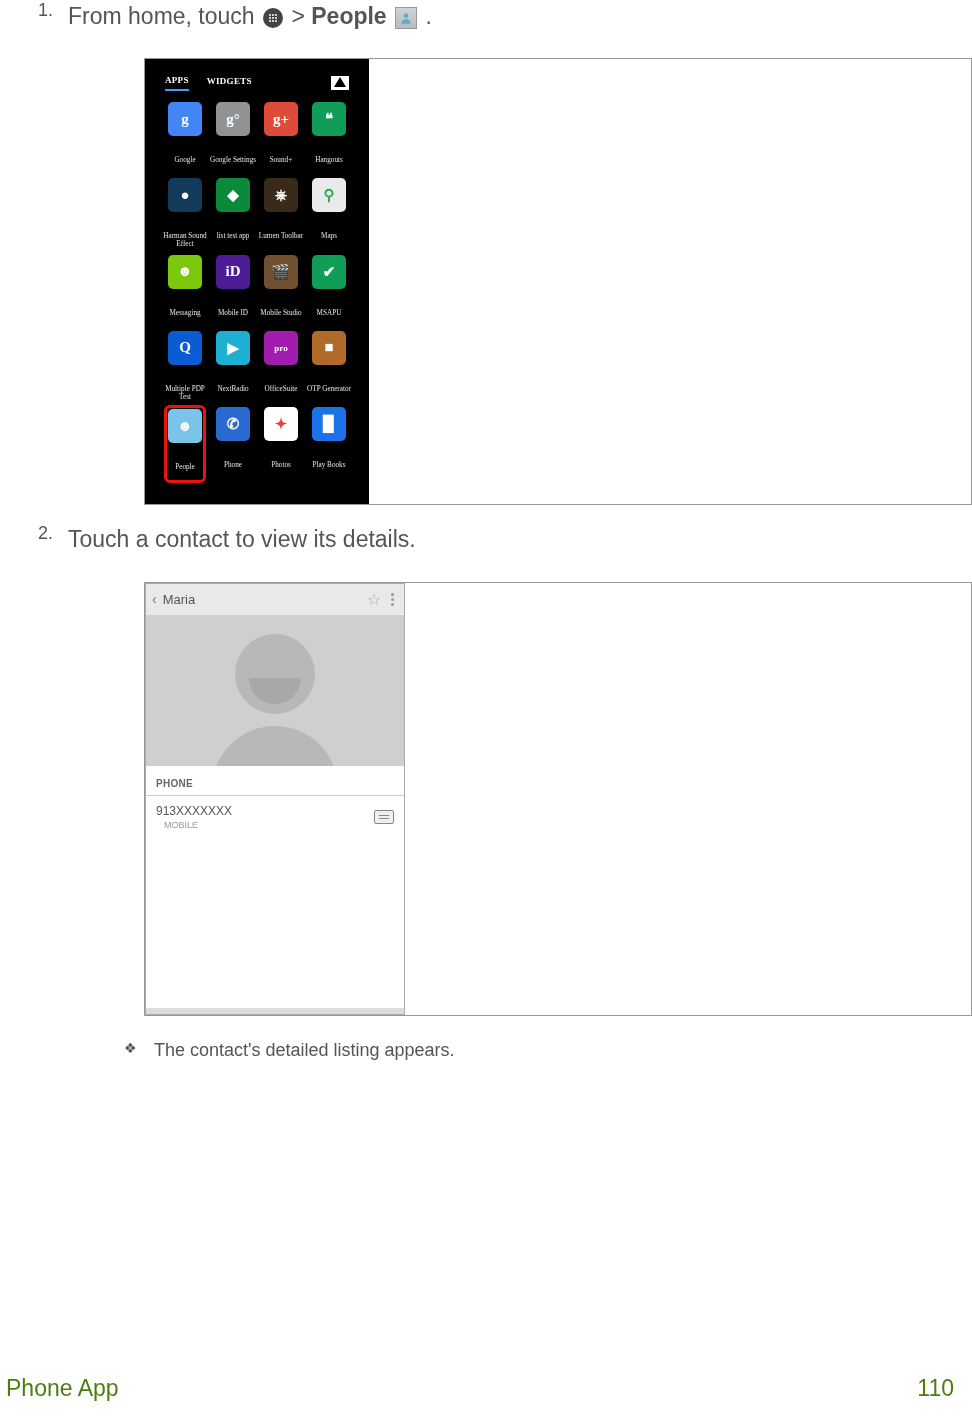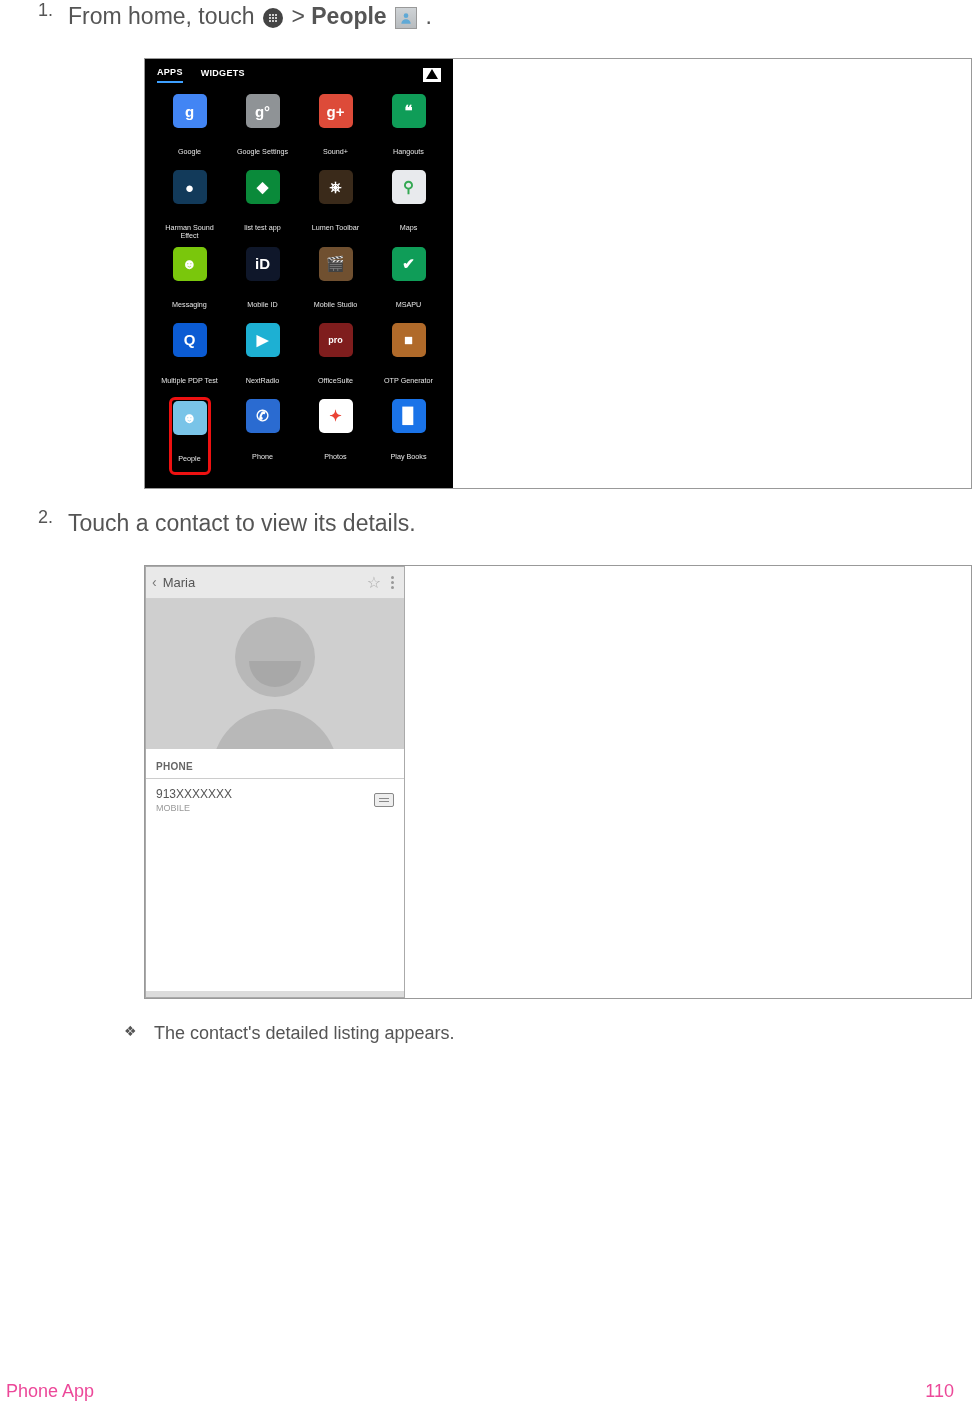--- a/index.html
+++ b/index.html
@@ -87,23 +87,24 @@
     font-size:14px;
     color:#555;
   }
 
   
   .shot {
     margin: 26px 0 18px 76px;
     border:1px solid #999;
   }
   .drawer {
-    width: 308px;
+    width: 224px;
     background:#000;
-    padding:4px;
+    padding:12px;
+    font-family:Liberation Serif, serif;
   }
   .drawer-top {
     display:flex;
     align-items:center;
     padding: 4px 8px 6px 8px;
     gap:18px;
   }
   .drawer-tab {
     color:#fff;
     font-size:9px;
@@ -229,40 +230,40 @@
     font-weight:700;
     padding:12px 10px 6px 10px;
     letter-spacing:0.3px;
   }
   .divider { height:1px;background:#ccc; }
   .phone-row {
     display:flex;align-items:center;
     padding:8px 10px 8px 10px;
   }
   .phone-row .info .num2 { font-size:12px;color:#555; }
-  .phone-row .info .type { font-size:9px;color:#999;margin-top:2px; }
+  .phone-row .info .type { font-size:9px;color:#999;margin-top:2px;margin-left:8px; }
   .phone-row .sms {
     margin-left:auto;
     width:20px;height:14px;border:1px solid #888;border-radius:2px;
     position:relative;background:#eee;
   }
   .phone-row .sms::after{
     content:"";position:absolute;left:4px;top:4px;right:4px;height:1px;background:#888;box-shadow:0 3px 0 #888;
   }
   .contact-blank { height:170px; }
   .contact-footer { height:6px; background:#dcdcdc; }
 
   .page-footer {
     position:absolute;
     left:0; right:0; bottom:20px;
     display:flex;
     justify-content:space-between;
     padding:0 18px 0 6px;
-    font-size:18px;
-    color:#ec4899;
+    font-size:23px;
+    color:#4d7c0f;
   }
 </style>
 </head>
 <body>
 
 <div class="content">
 
 <ol class="steps">
   <li>
     <span class="num">1.</span>
@@ -333,41 +334,41 @@
               </div>
               <div class="app">
                 <div class="icon" style="background: rgb(232, 234, 237); color: rgb(52, 168, 83);">⚲</div>
                 <div class="lbl">Maps</div>
               </div>
               <div class="app">
                 <div class="icon" style="background: rgb(122, 199, 12); color: rgb(255, 255, 255);">☻</div>
                 <div class="lbl">Messaging</div>
               </div>
               <div class="app">
-                <div class="icon" style="background: #0f172a; color: rgb(255, 255, 255);">iD</div>
+                <div class="icon" style="background: #4c1d95; color: rgb(255, 255, 255);">iD</div>
                 <div class="lbl">Mobile ID</div>
               </div>
               <div class="app">
                 <div class="icon" style="background: rgb(112, 80, 48); color: rgb(255, 255, 255);">🎬</div>
                 <div class="lbl">Mobile Studio</div>
               </div>
               <div class="app">
                 <div class="icon" style="background: rgb(15, 157, 88); color: rgb(255, 255, 255);">✔</div>
                 <div class="lbl">MSAPU</div>
               </div>
               <div class="app">
                 <div class="icon" style="background: rgb(11, 91, 211); color: rgb(255, 255, 255);">Q</div>
                 <div class="lbl">Multiple PDP Test</div>
               </div>
               <div class="app">
                 <div class="icon" style="background: rgb(29, 176, 211); color: rgb(255, 255, 255);">▶</div>
                 <div class="lbl">NextRadio</div>
               </div>
               <div class="app">
-                <div class="icon" style="background: #7f1d1d; color: rgb(255, 255, 255); font-size: 9px;">pro</div>
+                <div class="icon" style="background: #a21caf; color: rgb(255, 255, 255); font-size: 9px;">pro</div>
                 <div class="lbl">OfficeSuite</div>
               </div>
               <div class="app">
                 <div class="icon" style="background: rgb(176, 106, 42); color: rgb(255, 255, 255);">■</div>
                 <div class="lbl">OTP Generator</div>
               </div>
               <div class="app">
                 <div class="highlight">
                   <div class="icon" style="background: rgb(121, 196, 232); color: rgb(255, 255, 255);">☻</div>
                   <div class="lbl">People</div>

